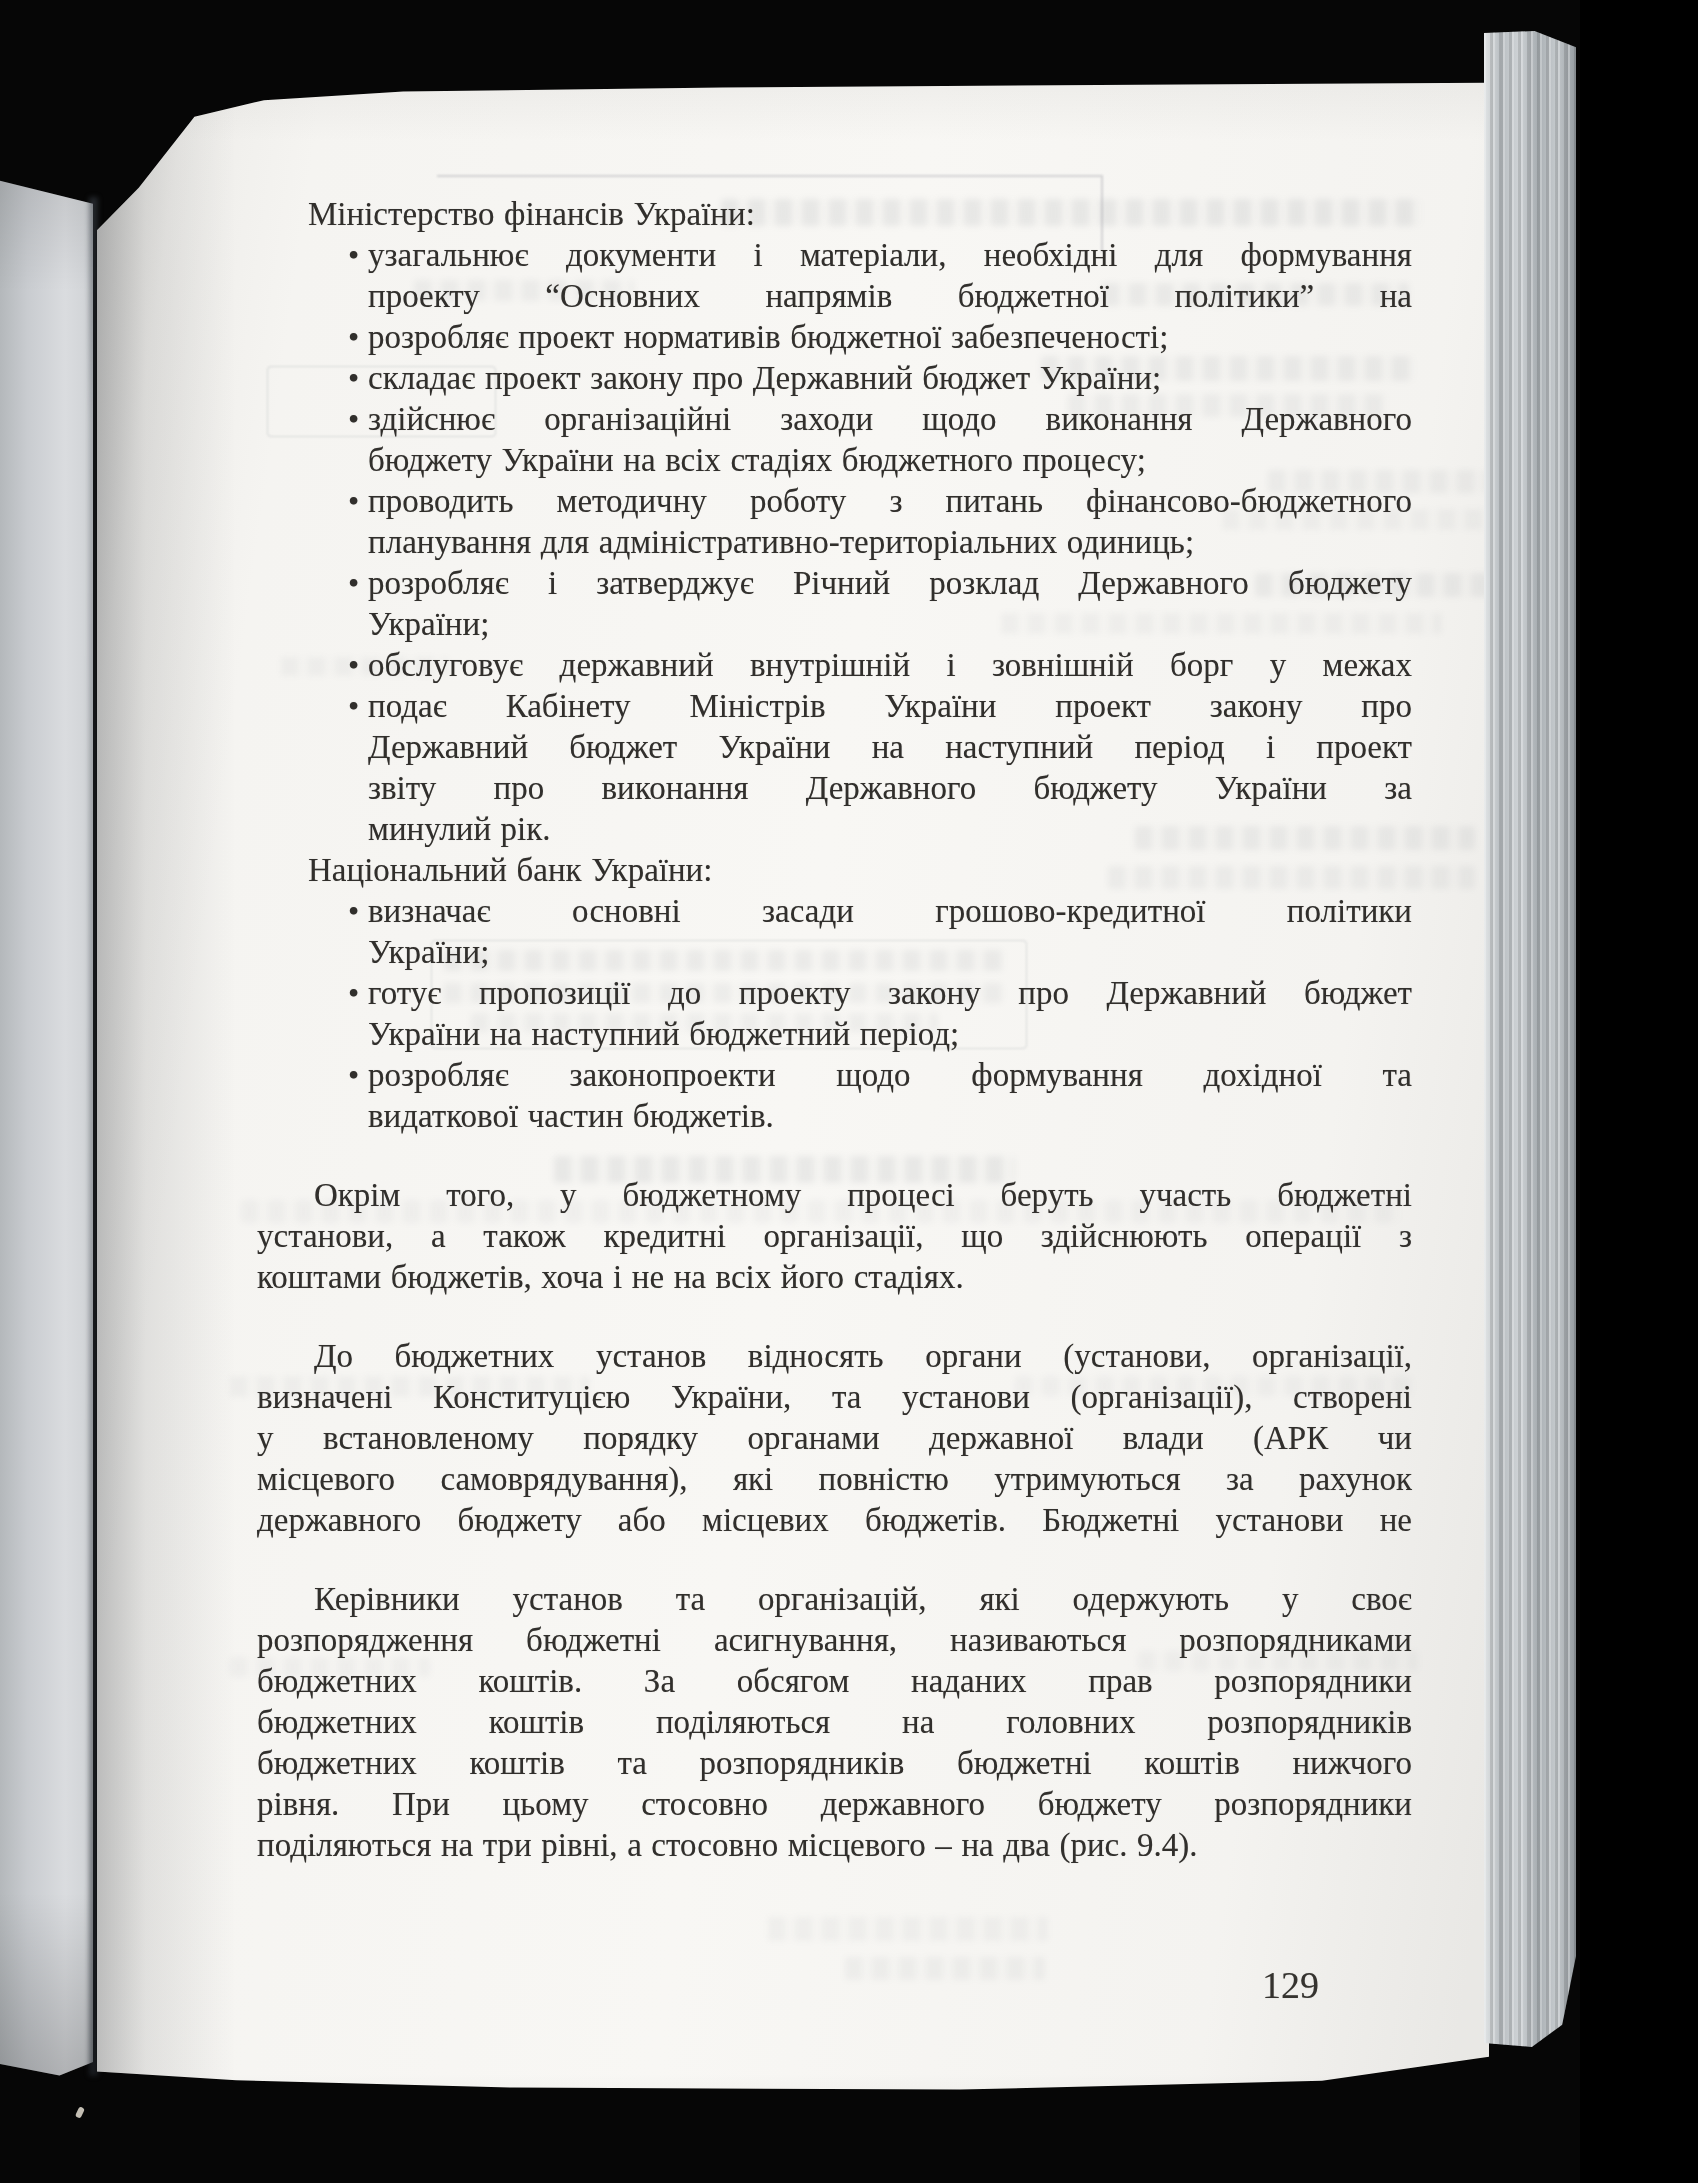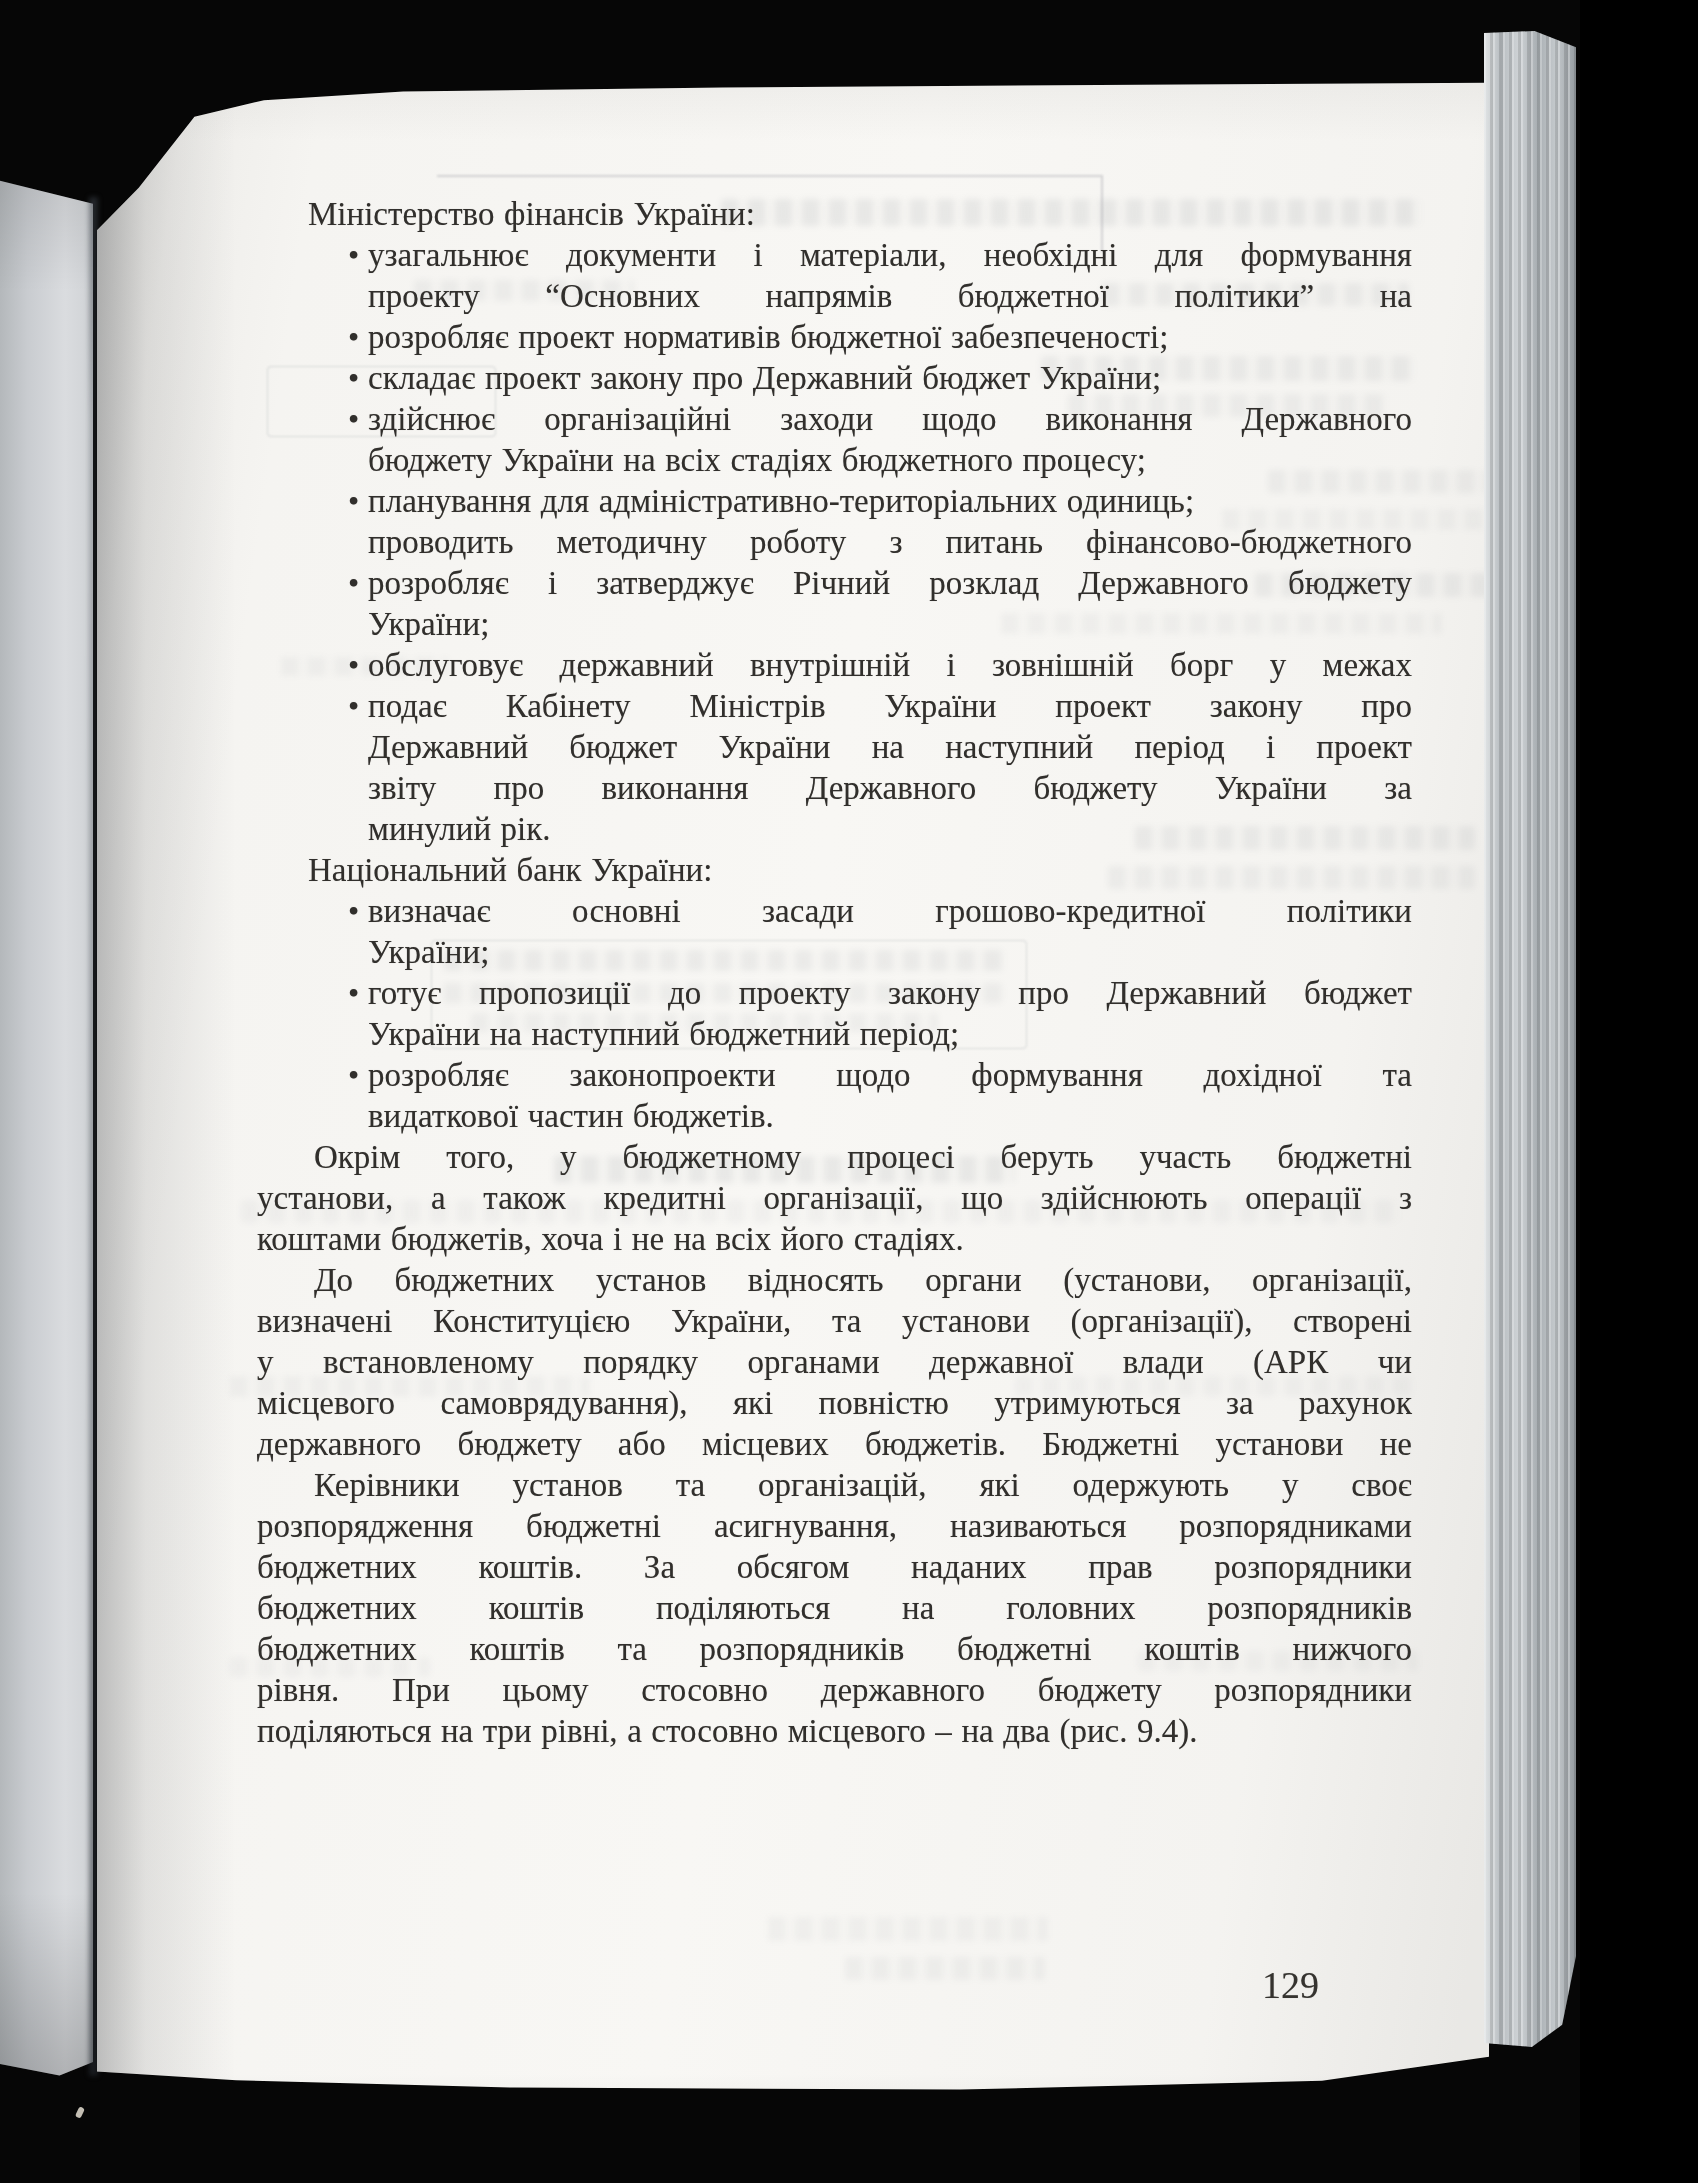--- a/index.html
+++ b/index.html
@@ -34,21 +34,21 @@
   .gtopbox{position:absolute;z-index:1;filter:blur(1.3px);border-top:2px solid rgba(128,134,141,.30);
            border-right:2px solid rgba(128,134,141,.30);background:none;}
 
   
   .text{position:absolute;left:160px;top:194px;width:1155px;z-index:4;
         color:#312f2c;font-size:33px;line-height:41px;word-spacing:1.3px;
         text-shadow:0 0 0.7px rgba(49,47,44,.35);}
   .ln{height:41px;white-space:nowrap;}
   .j{white-space:normal;text-align:justify;text-align-last:justify;}
   .lead{padding-left:51px;}
-  .ind{padding-left:57px;}
+  .ind{padding-left:57px;margin-top:38px;}
   .bullet{position:relative;padding-left:111px;}
   .bullet .mark{position:absolute;left:91px;top:0;width:20px;line-height:41px;font-size:32px;}
   .pagenum{position:absolute;left:1165px;top:1965px;z-index:4;color:#35332f;font-size:38px;line-height:41px;
            text-shadow:0 0 0.7px rgba(49,47,44,.35);}
 
   
   .fore-edge{position:absolute;left:1484px;top:31px;width:92px;height:2022px;
     background:
       repeating-linear-gradient(90deg, rgba(255,255,255,.25) 0 2px, rgba(0,0,0,0) 2px 6px, rgba(0,0,0,.12) 6px 9.3px),
       linear-gradient(90deg,#e2e5e6 0%,#b9bec2 18%,#ced2d5 38%,#a9afb3 58%,#c4c9cc 78%,#979da2 100%);
@@ -117,22 +117,22 @@
       </div>
 
       <div class="bullet">
         <span class="mark">•</span>
         <div class="ln j">здійснює організаційні заходи щодо виконання Державного</div>
         <div class="ln">бюджету України на всіх стадіях бюджетного процесу;</div>
       </div>
 
       <div class="bullet">
         <span class="mark">•</span>
+        <div class="ln j">проводить методичну роботу з питань фінансово-бюджетного</div>
         <div class="ln">планування для адміністративно-територіальних одиниць;</div>
-        <div class="ln j">проводить методичну роботу з питань фінансово-бюджетного</div>
       </div>
 
       <div class="bullet">
         <span class="mark">•</span>
         <div class="ln j">розробляє і затверджує Річний розклад Державного бюджету</div>
         <div class="ln">України;</div>
       </div>
 
       <div class="bullet">
         <span class="mark">•</span>

